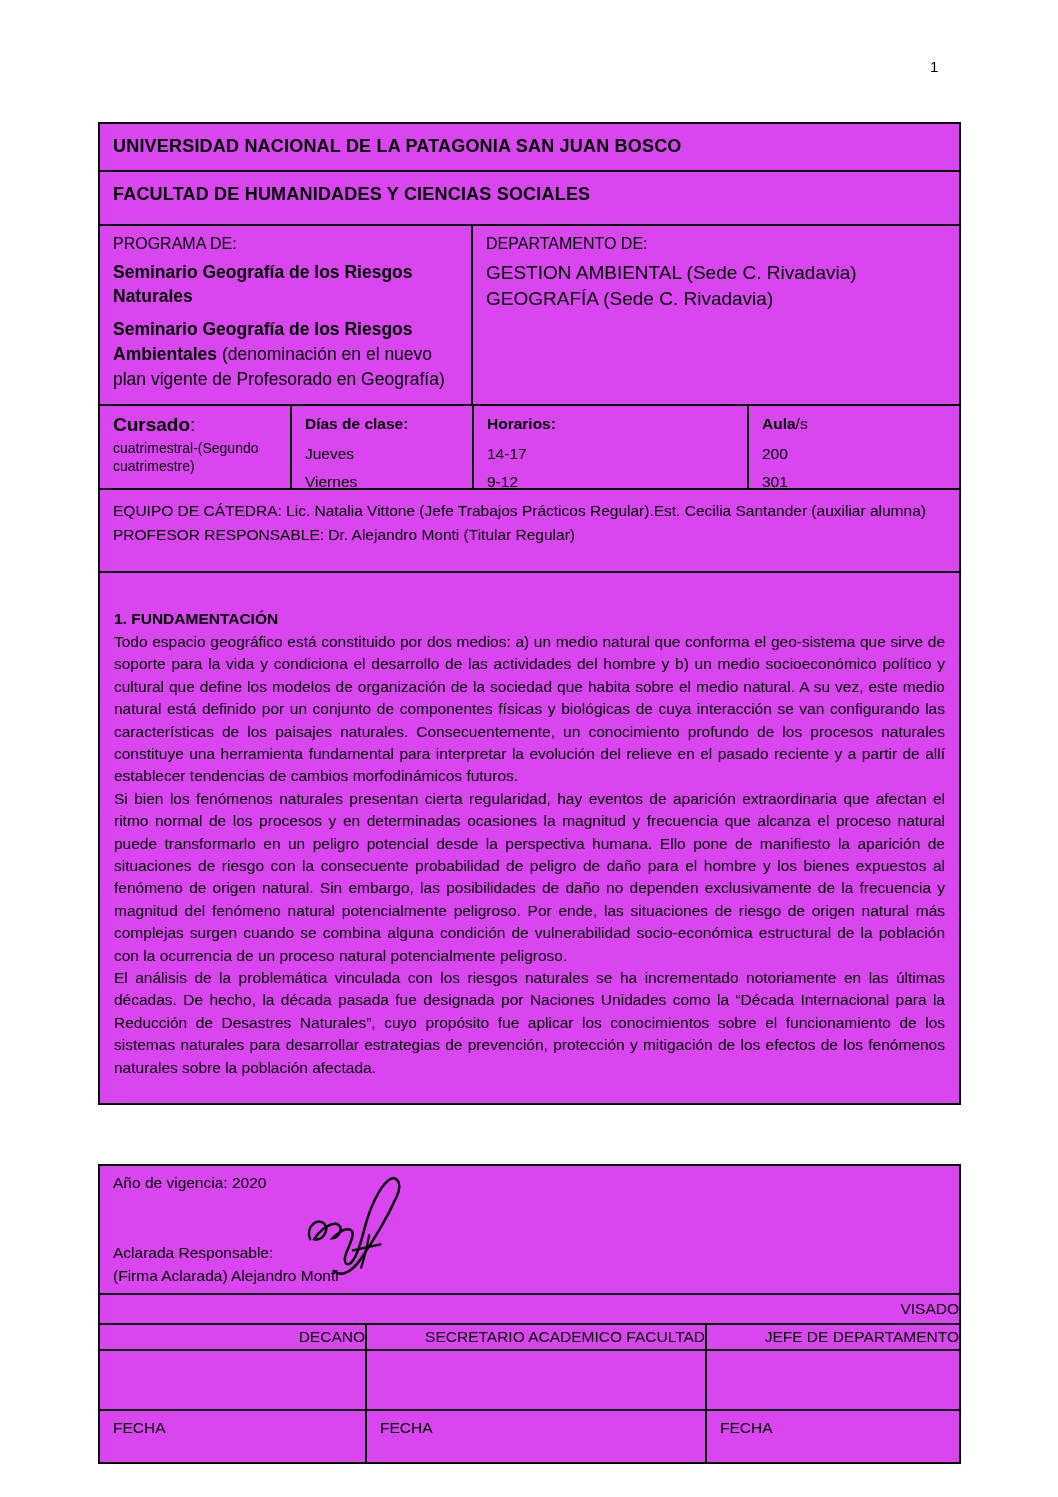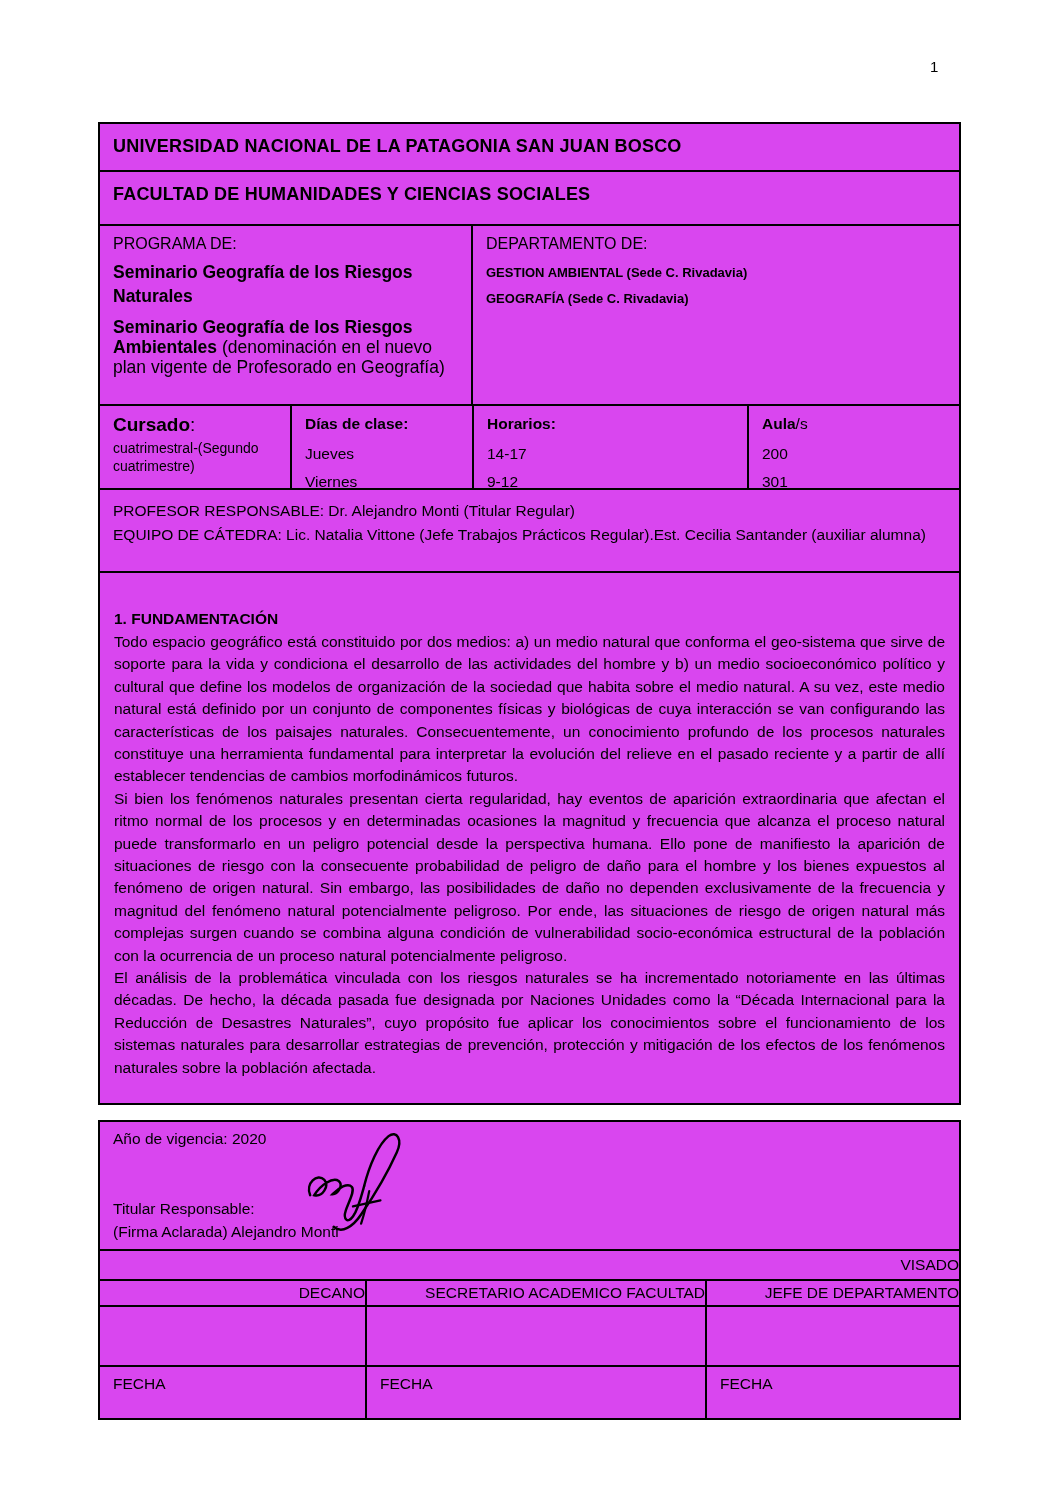--- a/index.html
+++ b/index.html
@@ -15,40 +15,40 @@
     position:absolute;top:58px;left:930px;
     font-size:15px;
   }
   .tbl{
     position:absolute;left:98px;width:863px;
     border:2px solid #000;
     box-sizing:border-box;
     background:#d946ef;
   }
   .tbl-top{top:122px;}
-  .tbl-bottom{top:1120px;}
+  .tbl-bottom{top:1164px;}
   .tr{display:flex;box-sizing:border-box;border-bottom:2px solid #000;}
   .tr:last-child{border-bottom:none;}
   .td{box-sizing:border-box;border-right:2px solid #000;overflow:hidden;}
   .td:last-child{border-right:none;flex:1 1 auto;}
   
   .row-univ{height:48px;}
   .row-fac{height:54px;}
   .row-prog{height:180px;}
   .row-curs{height:84px;}
   .row-prof{height:83px;}
   .row-fund{height:530px;align-items:center;}
   .h-cell{padding:12px 13px 0;font-size:18px;font-weight:bold;letter-spacing:.2px;}
   .prog-cell{flex:0 0 373px;padding:9px 14px 0 13px;}
   .dept-cell{padding:9px 14px 0 13px;}
   .small-label{font-size:16px;margin:0 0 7px 0;}
   .prog-title{font-size:17.5px;font-weight:bold;line-height:24px;margin:0 0 9px 0;}
-  .prog-title2{font-size:17.5px;line-height:20px;margin:0;}
+  .prog-title2{font-size:17.5px;line-height:25px;margin:0;}
   .prog-title2 b{font-weight:bold;}
-  .dept-line{font-size:13px;font-weight:bold;line-height:26px;margin:0;}
+  .dept-line{font-size:19px;font-weight:normal;line-height:26px;margin:0;}
   .curs-c1{flex:0 0 192px;padding:8px 10px 0 13px;}
   .curs-c2{flex:0 0 182px;padding:9px 10px 0 13px;}
   .curs-c3{flex:0 0 275px;padding:9px 10px 0 13px;}
   .curs-c4{padding:9px 10px 0 13px;}
   .cursado-word{font-size:19px;font-weight:bold;}
   .cursado-colon{font-size:19px;font-weight:normal;}
   .cursado-sub{font-size:14px;line-height:18px;margin-top:3px;}
   .cell-label{font-size:15.5px;font-weight:bold;margin:0 0 7px 0;}
   .cell-label .norm{font-weight:normal;}
   .cell-val{font-size:15.5px;line-height:28px;}
@@ -120,22 +120,22 @@
       </div>
       <div class="td curs-c4">
         <p class="cell-label"><span>Aula</span><span class="norm">/s</span></p>
         <div class="cell-val">200</div>
         <div class="cell-val">301</div>
       </div>
     </div>
 
     <div class="tr row-prof">
       <div class="td prof-cell">
+        <p class="prof-line">EQUIPO DE CÁTEDRA: Lic. Natalia Vittone (Jefe Trabajos Prácticos Regular).Est. Cecilia Santander (auxiliar alumna)</p>
         <p class="prof-line">PROFESOR RESPONSABLE: Dr. Alejandro Monti (Titular Regular)</p>
-        <p class="prof-line">EQUIPO DE CÁTEDRA: Lic. Natalia Vittone (Jefe Trabajos Prácticos Regular).Est. Cecilia Santander (auxiliar alumna)</p>
       </div>
     </div>
 
     <div class="tr row-fund">
       <div class="td fund-cell">
         <p class="fund-heading">1. FUNDAMENTACIÓN</p>
         <p class="fund-p">Todo espacio geográfico está constituido por dos medios: a) un medio natural que conforma el geo-sistema que sirve de soporte para la vida y condiciona el desarrollo de las actividades del hombre y b) un medio socioeconómico político y cultural que define los modelos de organización de la sociedad que habita sobre el medio natural. A su vez, este medio natural está definido por un conjunto de componentes físicas y biológicas de cuya interacción se van configurando las características de los paisajes naturales. Consecuentemente, un conocimiento profundo de los procesos naturales constituye una herramienta fundamental para interpretar la evolución del relieve en el pasado reciente y a partir de allí establecer tendencias de cambios morfodinámicos futuros.</p>
         <p class="fund-p">Si bien los fenómenos naturales presentan cierta regularidad, hay eventos de aparición extraordinaria que afectan el ritmo normal de los procesos y en determinadas ocasiones la magnitud y frecuencia que alcanza el proceso natural puede transformarlo en un peligro potencial desde la perspectiva humana. Ello pone de manifiesto la aparición de situaciones de riesgo con la consecuente probabilidad de peligro de daño para el hombre y los bienes expuestos al fenómeno de origen natural. Sin embargo, las posibilidades de daño no dependen exclusivamente de la frecuencia y magnitud del fenómeno natural potencialmente peligroso. Por ende, las situaciones de riesgo de origen natural más complejas surgen cuando se combina alguna condición de vulnerabilidad socio-económica estructural de la población con la ocurrencia de un proceso natural potencialmente peligroso.</p>
         <p class="fund-p">El análisis de la problemática vinculada con los riesgos naturales se ha incrementado notoriamente en las últimas décadas. De hecho, la década pasada fue designada por Naciones Unidades como la “Década Internacional para la Reducción de Desastres Naturales”, cuyo propósito fue aplicar los conocimientos sobre el funcionamiento de los sistemas naturales para desarrollar estrategias de prevención, protección y mitigación de los efectos de los fenómenos naturales sobre la población afectada.</p>
       </div>
@@ -147,21 +147,21 @@
 
     <div class="tr row-firma">
       <div class="vigencia">Año de vigencia: 2020</div>
       <svg class="signature" width="112" height="104" viewBox="0 0 110 102" fill="none" xmlns="http://www.w3.org/2000/svg">
         <path d="M10,62 C5,50 17,40 24,47 C29,53 22,64 14,62 C20,52 32,44 38,48 C43,52 37,61 32,61 C38,55 47,49 51,54 C54,58 48,68 45,77 C42,86 47,90 52,83 C57,76 60,64 63,53" stroke="#000" stroke-width="2.4" stroke-linecap="round" fill="none"></path>
         <path d="M63,53 C68,33 77,12 87,4 C95,-2 101,7 95,20 C86,40 73,62 60,81 C52,93 41,100 33,93" stroke="#000" stroke-width="2.4" stroke-linecap="round" fill="none"></path>
         <path d="M68,58 C66,68 64,78 60,90" stroke="#000" stroke-width="2.2" stroke-linecap="round" fill="none"></path>
         <path d="M52,73 L79,67" stroke="#000" stroke-width="2.2" stroke-linecap="round" fill="none"></path>
       </svg>
       <div class="firma-lines">
-        <div>Titular Responsable:</div>
+        <div>Aclarada Responsable:</div>
         <div>(Firma Aclarada)  Alejandro Monti</div>
       </div>
     </div>
 
     <div class="tr row-visado">
       <div class="td head-cell">
           <span class="visado-text">VISADO</span>
         </div>
     </div>
 

